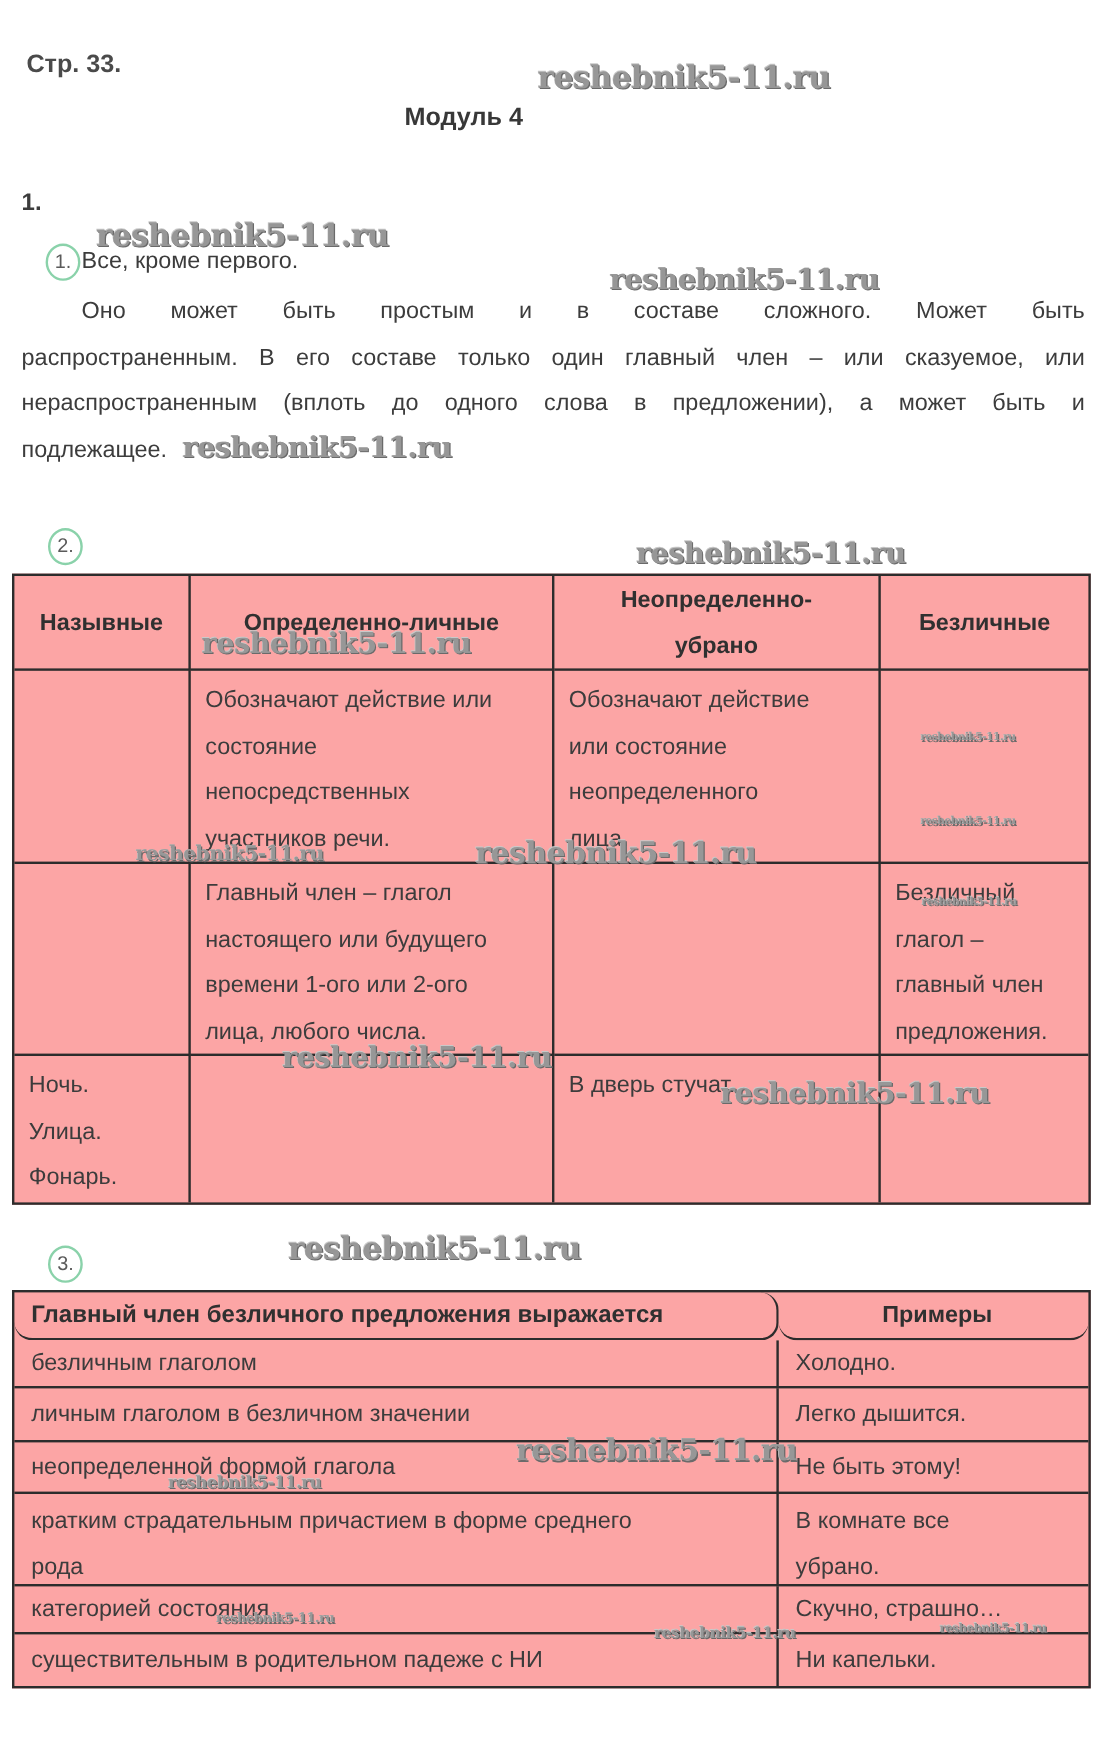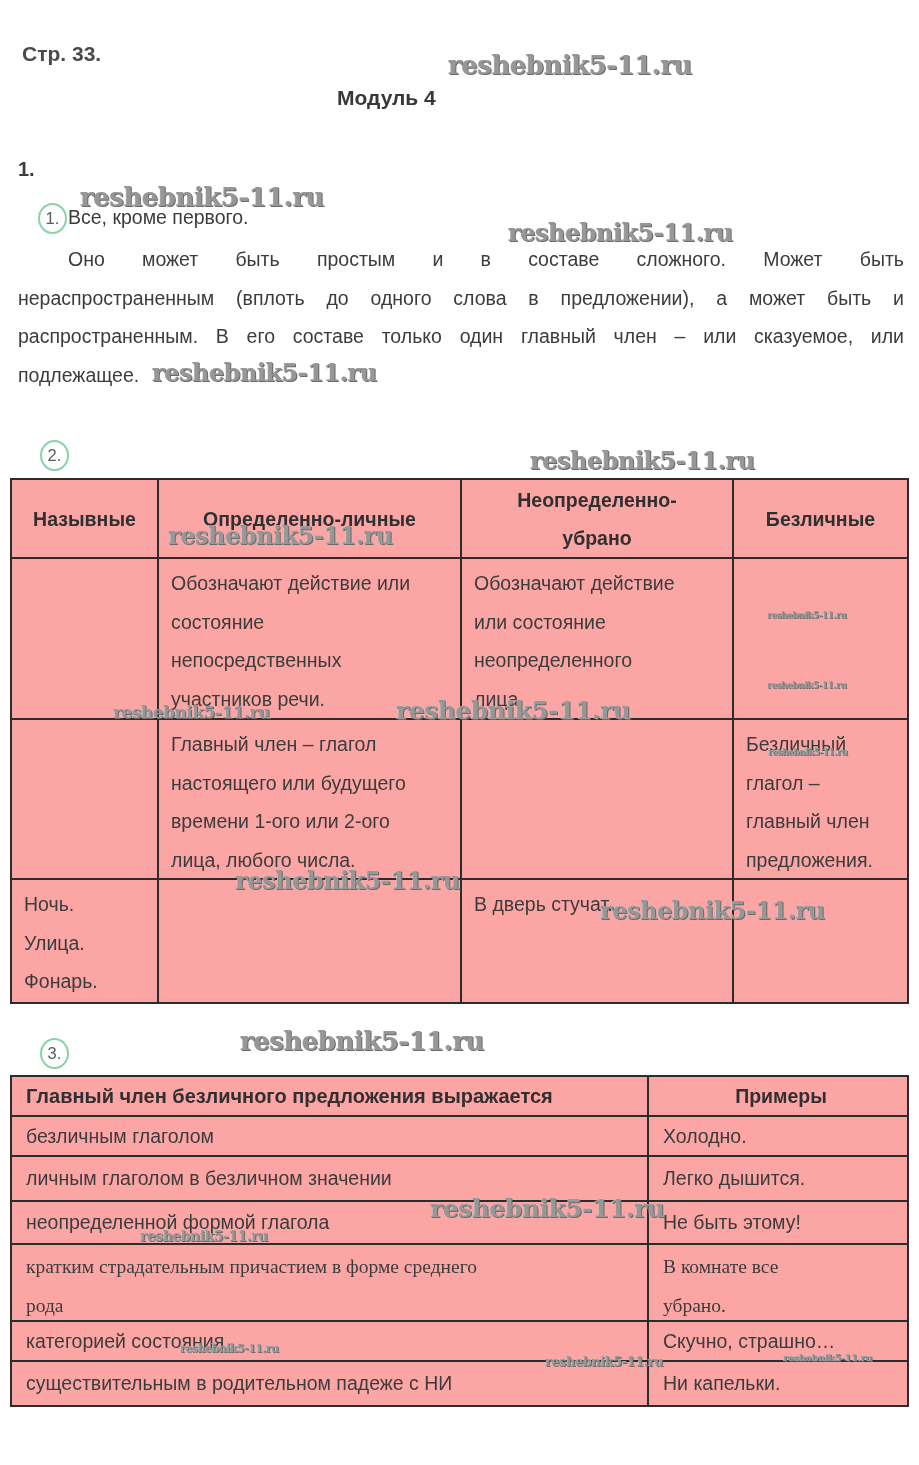--- a/index.html
+++ b/index.html
@@ -40,40 +40,40 @@
   .tbl .cell.lastrow{border-bottom:none;}
   .tbl .th{
     font-weight:700;color:#303030;justify-content:center;align-items:center;
     text-align:center;padding:0 6px;line-height:38px;
   }
   #table2{left:10px;top:478px;grid-template-columns:147px 303px 272px 173px;grid-template-rows:79px 161px 160px 122px;}
   #table2 .cell{padding-top:5px;}
   #table2 .th{padding-top:0;}
   #table3{left:10px;top:1075px;grid-template-columns:637px 258px;grid-template-rows:40px 40px 45px 43px 77px 40px 43px;}
   #table3 .cell{line-height:38.6px;justify-content:center;padding:0 8px 0 14px;}
-  #table3 .cell.two-line{justify-content:flex-start;padding-top:3px;font-family:Liberation Serif, serif;}
-  #table3 .th{justify-content:center;}
+  #table3 .cell.two-line{justify-content:flex-start;padding-top:3px;}
+  #table3 .th{justify-content:center;border-radius:15px;}
   #table3 .th.left-th{align-items:flex-start;text-align:left;padding-left:14px;font-size:20px;}
 </style>
 </head>
 <body>
 
 <div class="abs hdr-left">Стр. 33.</div>
 <div class="abs doc-title">Модуль 4</div>
 
 <div class="abs sec-num">1.</div>
 <div class="abs circle" style="left:38px;top:203px;">
   <span>1.</span>
 </div>
 <div class="abs ans1">Все, кроме первого.</div>
 
 <div class="abs para">
   <div class="pline first">Оно может быть простым и в составе сложного. Может быть</div>
+  <div class="pline">распространенным. В его составе только один главный член – или сказуемое, или</div>
   <div class="pline">нераспространенным (вплоть до одного слова в предложении), а может быть и</div>
-  <div class="pline">распространенным. В его составе только один главный член – или сказуемое, или</div>
   <div class="pline last">подлежащее.</div>
 </div>
 
 <div class="abs circle" style="left:40px;top:440px;">
   <span>2.</span>
 </div>
 
 <div id="table2" class="tbl">
   <div class="cell th">Назывные</div>
   <div class="cell th">Определенно-личные</div>

